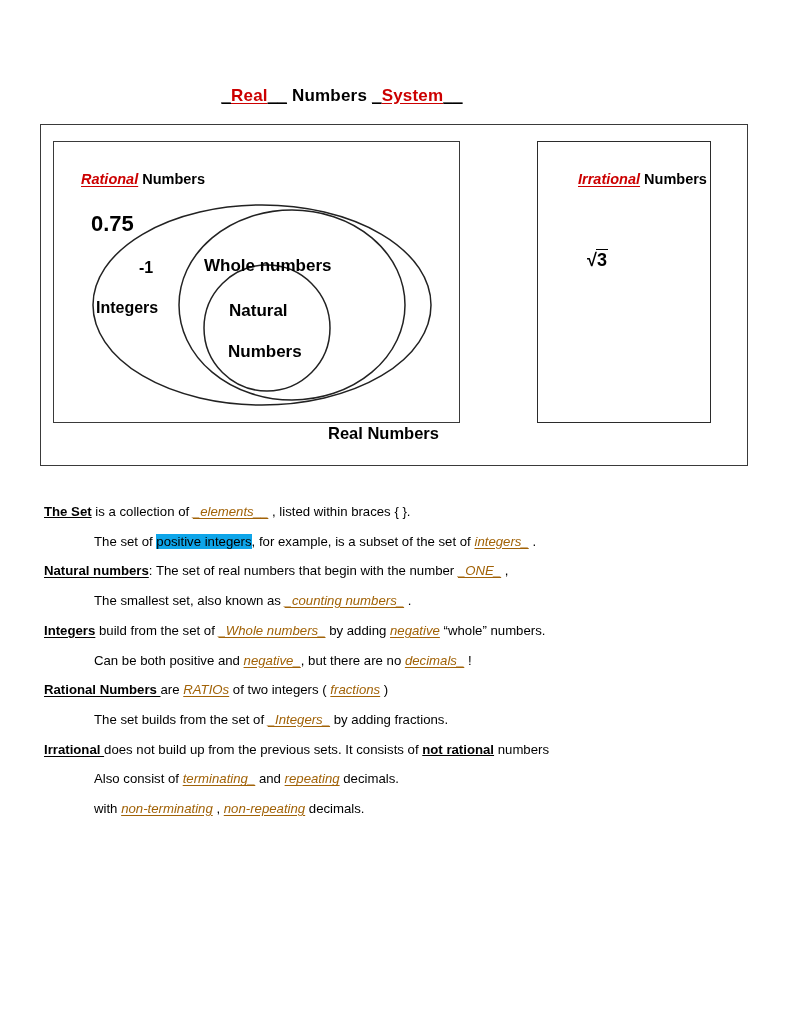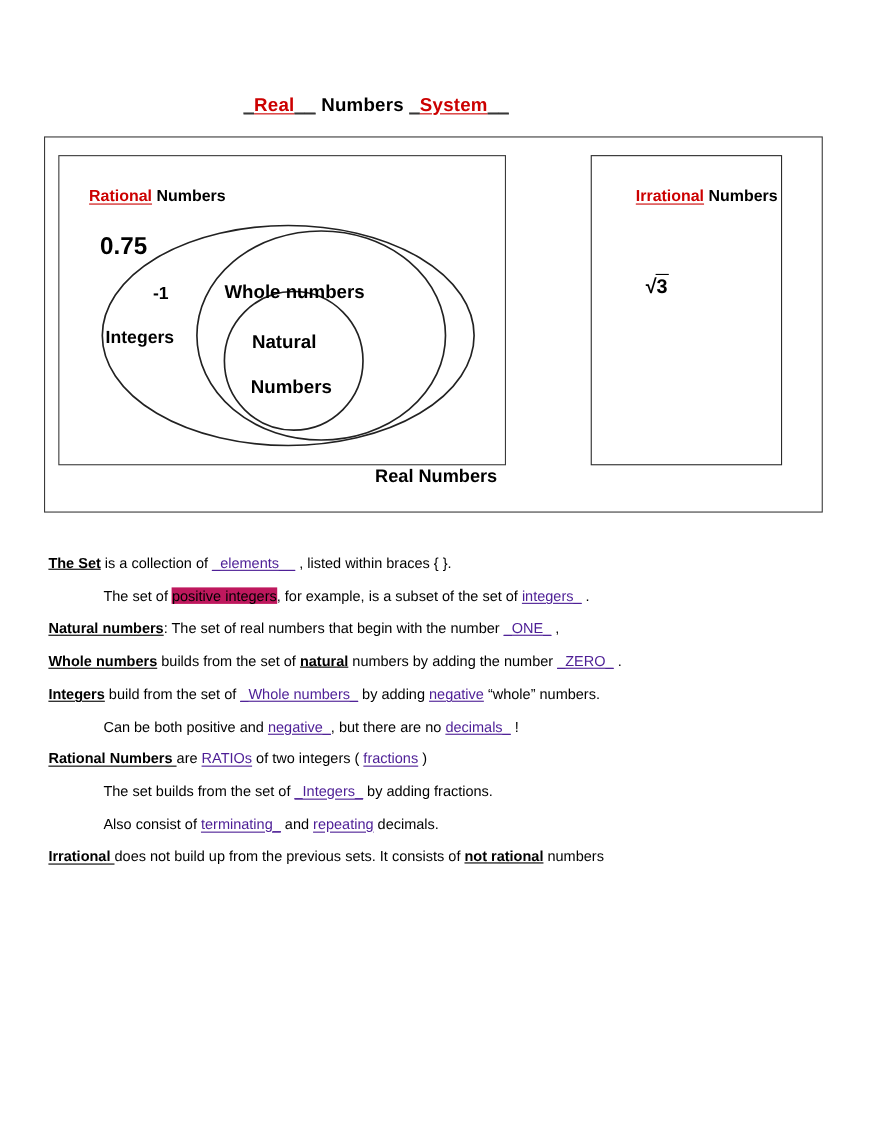--- a/index.html
+++ b/index.html
@@ -78,20 +78,21 @@
   .label-irrational {
     position: absolute;
     left: 537px;
     top: 46px;
     font-size: 14.5px;
     font-weight: bold;
     white-space: pre;
   }
   .red-ital-u {
     color: #cc0000;
+    font-style: italic;
     text-decoration: underline;
     text-underline-offset: 2px;
   }
   .val-sqrt {
     position: absolute;
     left: 546px;
     top: 125px;
     font-size: 18px;
     font-weight: bold;
   }
@@ -114,44 +115,45 @@
     position: absolute;
     font-weight: bold;
     white-space: nowrap;
   }
   .lbl-075      { left: 50px;  top: 86px;  font-size: 22px; }
   .lbl-neg1     { left: 98px;  top: 134px; font-size: 16px; }
   .lbl-integers { left: 55px;  top: 174px; font-size: 16px; }
   .lbl-whole    { left: 163px; top: 131px; font-size: 17px; }
   .lbl-natural  { left: 188px; top: 176px; font-size: 17px; }
   .lbl-natnums  { left: 187px; top: 217px; font-size: 17px; }
-  .lbl-realnums { left: 300px; top: 299px; font-size: 16.5px; }
+  .lbl-realnums { left: 287px; top: 299px; font-size: 16.5px; }
 
   
   .body-text {
     position: absolute;
     left: 44px;
     top: 505px;
     width: 700px;
     font-size: 13.2px;
     line-height: 1.0;
   }
   .line {
     margin-bottom: 16.5px;
     white-space: pre-wrap;
   }
   .line.indent { padding-left: 50px; }
   .bu { font-weight: bold; text-decoration: underline; text-underline-offset: 2px; }
   .b  { font-weight: bold; text-decoration: underline; }
   .redblank {
-    color: #4c1d95;
-    text-decoration: underline;
-    text-underline-offset: 2px;
-  }
-  .hl { background: #be185d; }
+    color: #a16207;
+    font-style: italic;
+    text-decoration: underline;
+    text-underline-offset: 2px;
+  }
+  .hl { background: #0ea5e9; }
 </style>
 </head>
 <body>
 
 <div class="doc-title"><span class="blank-pad">_</span><span class="blank-red">Real</span><span class="blank-pad">__</span> <span>Numbers</span> <span class="blank-pad">_</span><span class="blank-red">System</span><span class="blank-pad">__</span></div>
 
 <div class="diagram-outer">
 
   <div class="rational-box"></div>
   <div class="irrational-box"></div>
@@ -179,29 +181,30 @@
 
 <div class="body-text">
 
   <div class="line"><span class="b">The Set</span><span> is a collection of </span><span class="redblank">_elements__</span><span> , listed within braces { }.</span></div>
 
 
   <div class="line indent"><span>The set of </span><span class="hl">positive integers</span><span>, for example, is a subset of the set of </span><span class="redblank">integers_</span><span> .</span></div>
 
   <div class="line"><span class="bu">Natural numbers</span><span>: The set of real numbers that begin with the number </span><span class="redblank">_ONE_</span><span> ,</span></div>
 
-
-  <div class="line"><span class="bu">Whole numbers</span><span> builds from the set of </span><span class="b">natural</span><span> numbers by adding the number </span><span class="redblank">_ZERO_</span><span> .</span></div>
+  <div class="line indent"><span>The smallest set, also known as </span><span class="redblank">_counting numbers_</span><span> .</span></div>
+
 
   <div class="line"><span class="bu">Integers</span><span> build from the set of </span><span class="redblank">_Whole numbers_</span><span> by adding </span><span class="redblank">negative</span><span> “whole” numbers.</span></div>
 
   <div class="line indent"><span>Can be both positive and </span><span class="redblank">negative_</span><span>, but there are no </span><span class="redblank">decimals_</span><span> !</span></div>
 
   <div class="line"><span class="bu">Rational Numbers </span><span>are </span><span class="redblank">RATIOs</span><span> of two integers ( </span><span class="redblank">fractions</span><span> )</span></div>
 
   <div class="line indent"><span>The set builds from the set of </span><span class="redblank">_Integers_</span><span> by adding fractions.</span></div>
 
+  <div class="line"><span class="bu">Irrational </span><span>does not build up from the previous sets. It consists of </span><span class="b">not rational</span><span> numbers</span></div>
+
   <div class="line indent"><span>Also consist of </span><span class="redblank">terminating_</span><span> and </span><span class="redblank">repeating</span><span> decimals.</span></div>
 
-  <div class="line"><span class="bu">Irrational </span><span>does not build up from the previous sets. It consists of </span><span class="b">not rational</span><span> numbers</span></div>
-
+  <div class="line indent"><span>with </span><span class="redblank">non-terminating</span><span> , </span><span class="redblank">non-repeating</span><span> decimals.</span></div>
 
 </div>
 
 </body></html>

